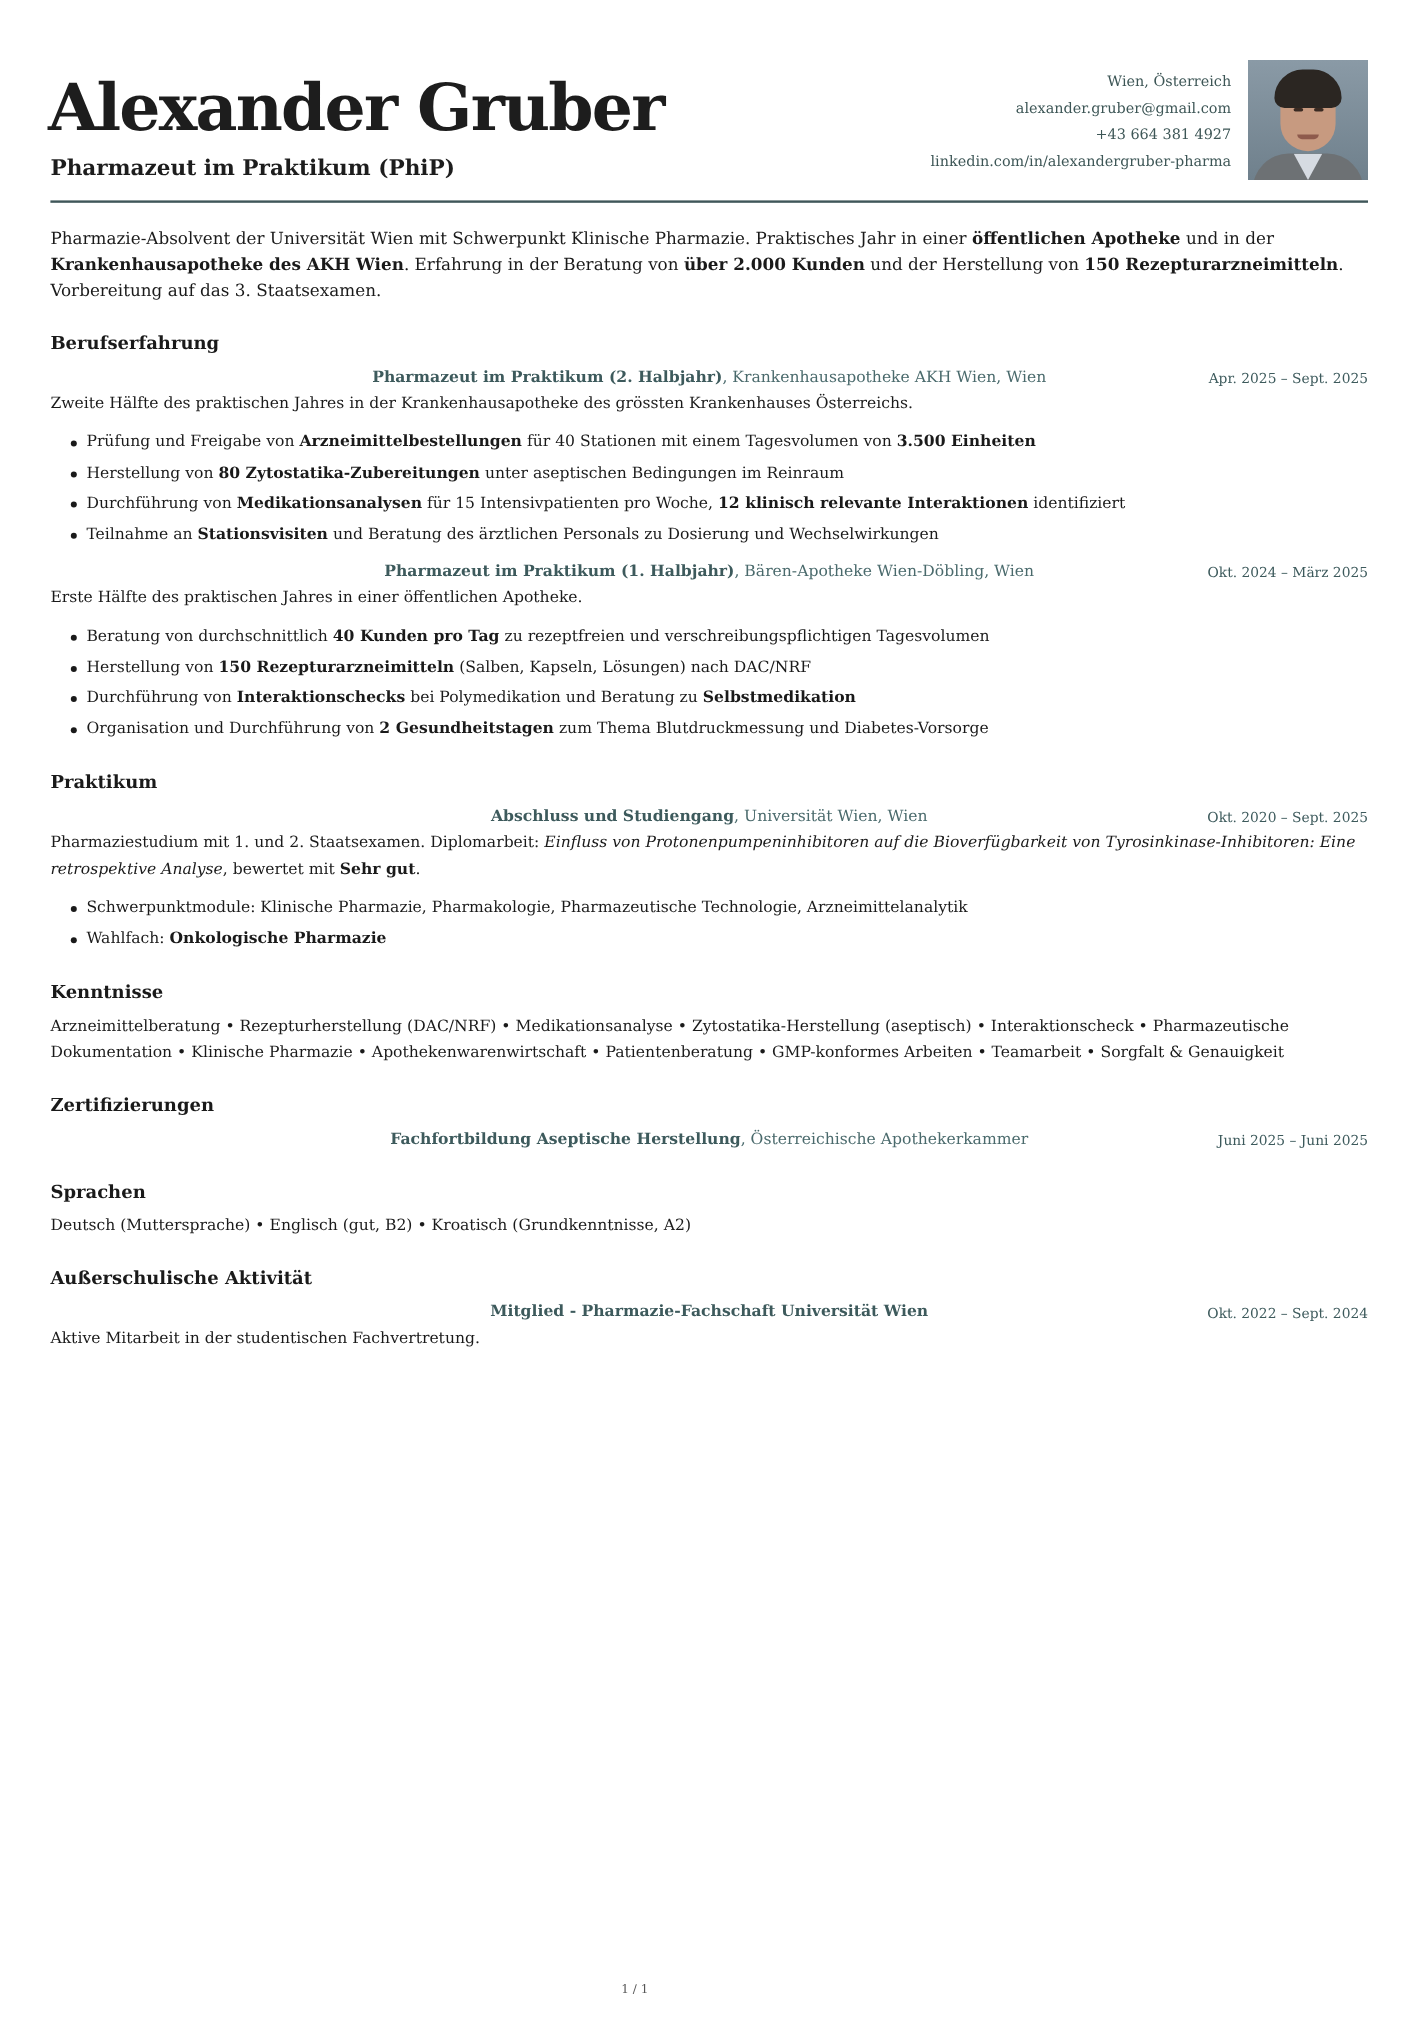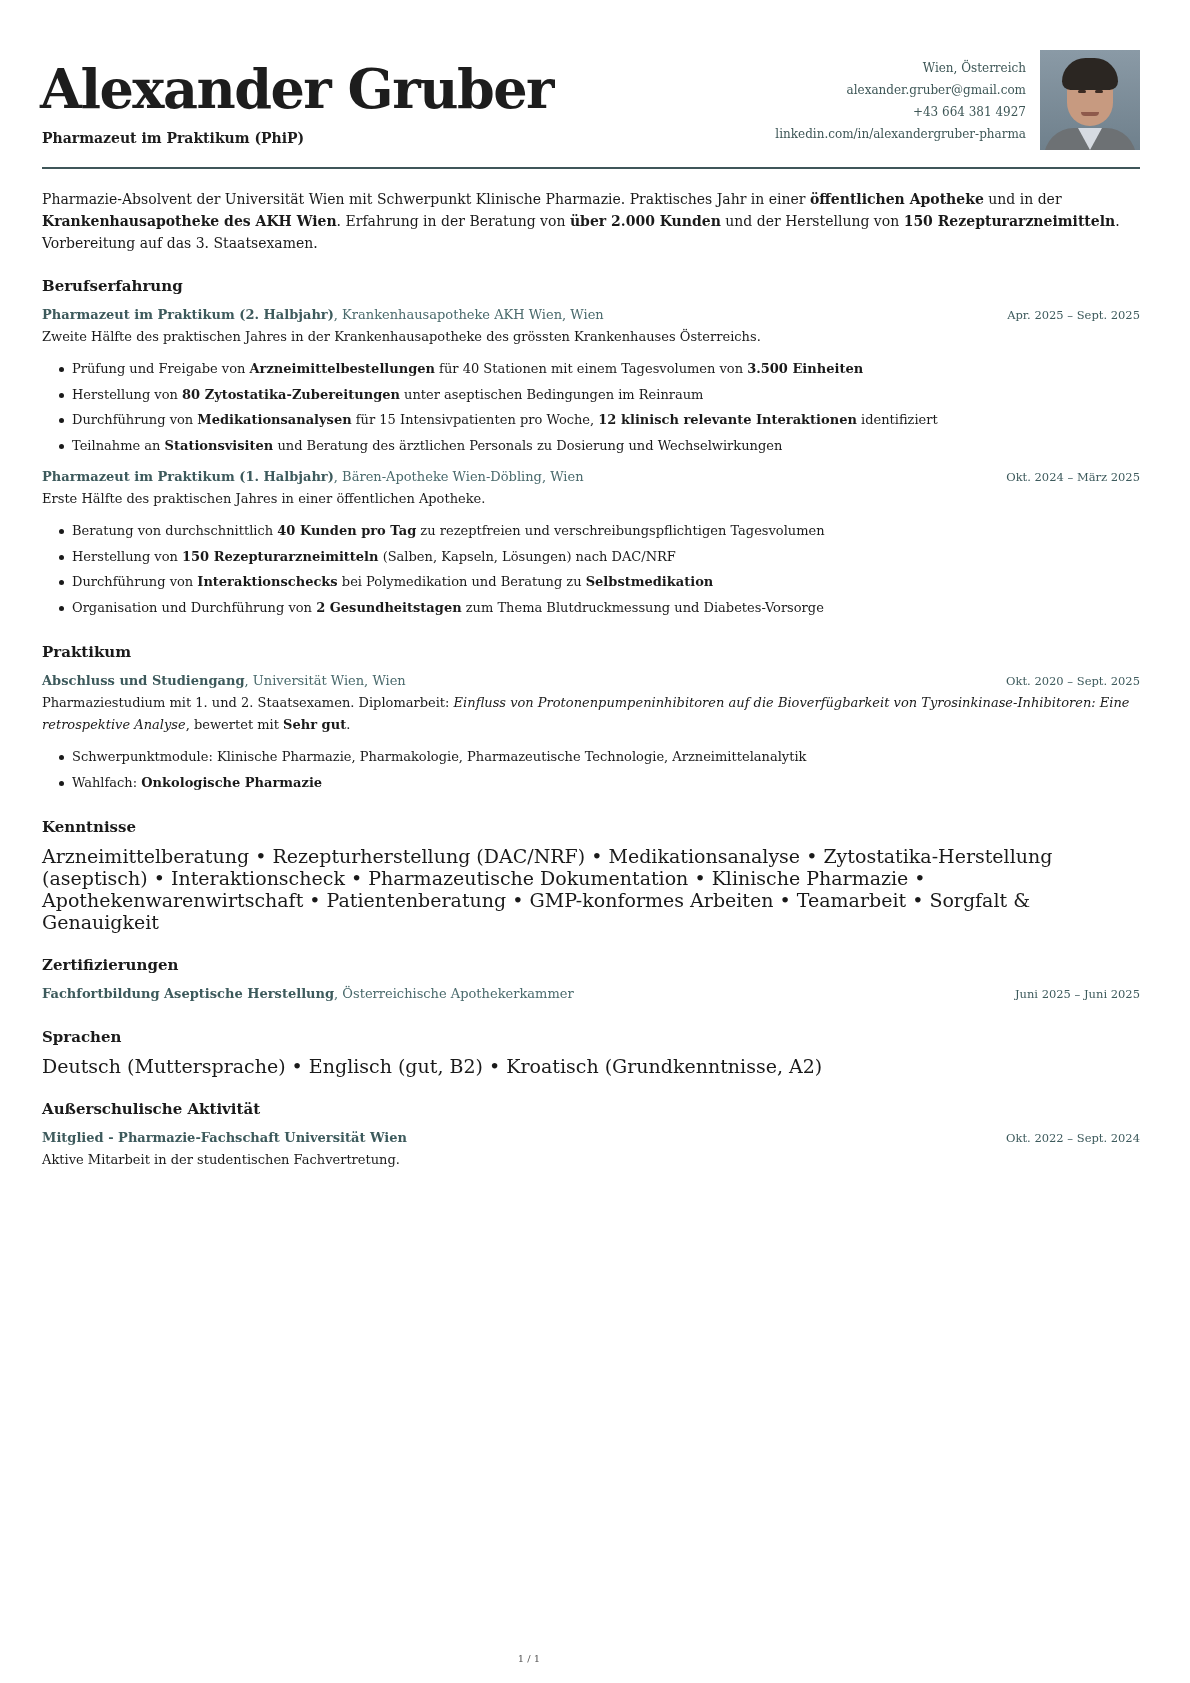--- a/index.html
+++ b/index.html
@@ -11,21 +11,21 @@
     .page { position: absolute; left: 42px; top: 50px; width: 1098px; }
     .header { position: relative; height: 118px; }
     .name {
       position: absolute; left: -2px; top: 4px;
       font-family: "DejaVu Serif", serif; font-weight: bold;
       font-size: 54px; letter-spacing: -1.5px; line-height: 70px; margin: 0;
       color: #1d1d1d;
     }
     .headline {
       position: absolute; left: 0; top: 80px;
-      font-size: 14px; font-weight: bold; color: #1d1d1d;
+      font-size: 18px; font-weight: bold; color: #1d1d1d;
     }
     .contact {
       position: absolute; right: 114px; top: 7px; text-align: right;
       font-size: 12px; line-height: 22px; color: #3d5656;
     }
     .contact div { white-space: nowrap; }
     .photo {
       position: absolute; right: 0; top: 0; width: 100px; height: 100px;
       background: linear-gradient(180deg, #8a9aa6 0%, #6f808c 100%);
       overflow: hidden;
@@ -36,31 +36,31 @@
     .photo .mouth { position: absolute; left: 41px; top: 62px; width: 18px; height: 4px; background: #8e5a4c; border-radius: 0 0 8px 8px; }
     .photo .shirt { position: absolute; left: 4px; top: 78px; width: 92px; height: 30px; background: #6d7174; border-radius: 30px 30px 0 0; }
     .photo .collar { position: absolute; left: 38px; top: 78px; width: 24px; height: 22px; background: #d6dbe2; clip-path: polygon(0 0,100% 0,50% 100%); }
     .rule { position: absolute; left: 0; top: 117px; width: 1098px; height: 2px; background: #3f5659; }
 
     .summary { margin-top: 20px; font-size: 14px; line-height: 22px; }
     b { font-weight: bold; }
 
     .section-title { font-size: 15px; font-weight: bold; margin: 22px 0 8px 0; line-height: 20px; }
     .entry { margin-bottom: 8px; }
-    .entry-head { position: relative; font-size: 13px; line-height: 22px; color: #3d5a5c; }
+    .entry-head { position: relative; font-size: 13px; line-height: 22px; color: #3d5a5c; text-align: center; }
     .entry-title { font-weight: bold; color: #3d5a5c; }
     .entry-org { color: #4a6a6c; }
     .entry-date {
       position: absolute; right: 0; top: 0; font-size: 11.5px; color: #3d5a5c;
     }
     .entry-desc { font-size: 13px; line-height: 22px; }
     ul { margin: 8px 0 0 0; padding: 0 0 0 30px; }
     li { font-size: 13px; line-height: 25.5px; list-style: none; position: relative; }
     li::before { content: ""; position: absolute; left: -13px; top: 11px; width: 5px; height: 5px; border-radius: 50%; background: #1a1a1a; }
-    .plain { font-size: 19px; line-height: 22px; }
+    .plain { font-size: 13px; line-height: 22px; }
     .footer { position: absolute; left: 0; top: 1653px; width: 1058px; text-align: center; font-size: 10px; color: #555; }
   </style>
 </head>
 <body>
 
 <div class="page">
   <div class="header">
     <h1 class="name">Alexander Gruber</h1>
     <div class="headline">Pharmazeut im Praktikum (PhiP)</div>
     <div class="contact">

